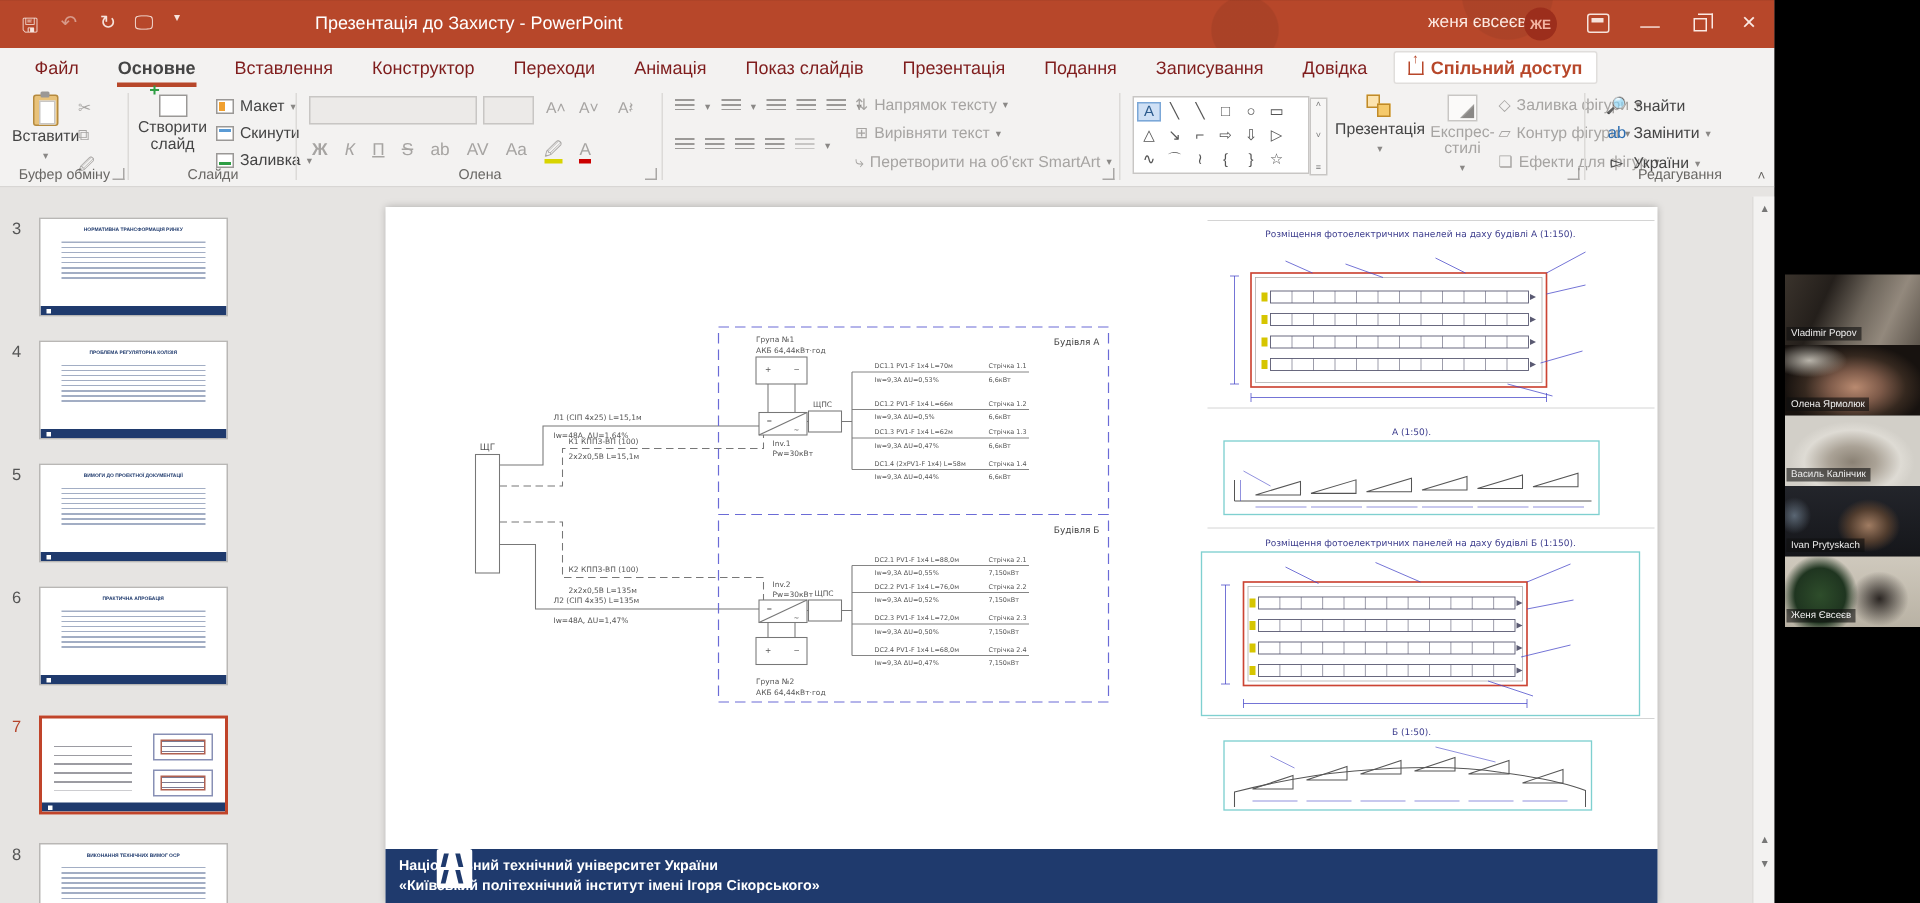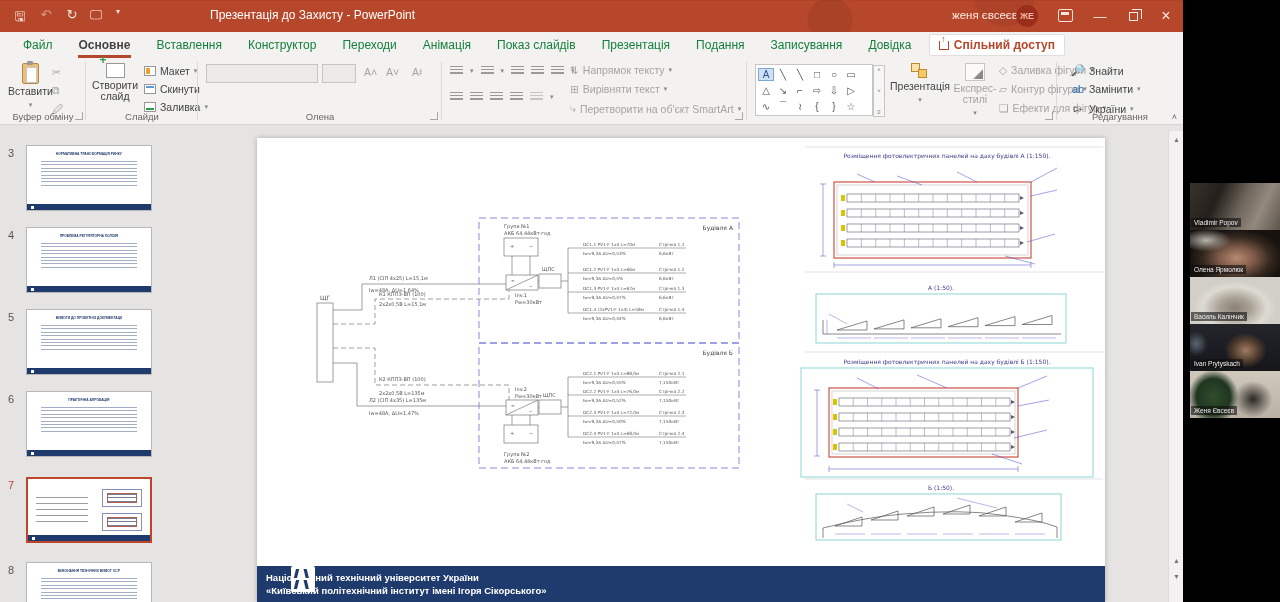--- a/index.html
+++ b/index.html
@@ -30,21 +30,21 @@
   .winbtn { position:absolute; top:0; width:30px; height:32px; color:#fbe9e3; font-size:13px;
     display:flex; align-items:center; justify-content:center; }
   #ribbon-opts { position:absolute; left:1058px; top:9px; width:15px; height:13px; border:1.3px solid #f6e3dc; border-radius:2px; }
   #ribbon-opts::after { content:""; position:absolute; left:2px; top:2px; width:8px; height:2.5px; background:#f6e3dc; }
   .restore-glyph { width:9px; height:9px; border:1.2px solid #fbe9e3; position:relative; }
   .restore-glyph::before { content:""; position:absolute; left:2px; top:-4px; width:9px; height:9px; border:1.2px solid #fbe9e3; border-left:none; border-bottom:none; }
 
   
   #tabrow { position:absolute; left:0; top:32px; width:1183px; height:26px; background:#f3f2f1;
     display:flex; align-items:center; padding-left:10px; gap:0; }
-  .tab { font-size:12px; color:#15803d; padding:5px 13px; position:relative; white-space:nowrap; }
+  .tab { font-size:12px; color:#7f1d1d; padding:5px 13px; position:relative; white-space:nowrap; }
   .tab.active { font-weight:bold; color:#444; }
   .tab.active::after { content:""; position:absolute; left:12px; right:12px; bottom:-1px; height:3px; background:#b7472a; }
   #share-btn { position:absolute; right:118px; top:2px; height:22px; background:#fff; border:1px solid #e0dedc;
     border-radius:2px; display:flex; align-items:center; gap:5px; padding:0 9px; color:#b7472a; font-size:12px; font-weight:bold; }
   .share-ic { width:10px; height:9px; border:1.2px solid #b7472a; border-top:none; position:relative; }
   .share-ic::after { content:"↑"; position:absolute; left:1.5px; top:-7px; font-size:9px; color:#b7472a; }
 
   
   #ribbon { position:absolute; left:0; top:58px; width:1183px; height:67px; background:#f3f2f1; border-bottom:1px solid #d8d6d4; }
   .rgroup { position:absolute; top:0; height:66px; }
@@ -208,20 +208,31 @@
         <div class="glabel">Слайди</div>
         <div class="rsep" style="left:111px"></div>
       </div>
 
       <div class="rgroup" style="left:198px; width:244px;">
         <div class="combo" style="position:absolute; left:8px; top:6px; width:112px;"></div>
         <div class="combo" style="position:absolute; left:124px; top:6px; width:34px;"></div>
         <div class="smallbtn gray" style="left:166px; top:8px;">A˄</div>
         <div class="smallbtn gray" style="left:188px; top:8px;">A˅</div>
         <div class="smallbtn gray" style="left:214px; top:8px;">A𝄽</div>
+        <div class="fontbtns" style="position:absolute; left:10px; top:32px;">
+          <span style="font-weight:bold">Ж</span>
+          <span style="font-style:italic">К</span>
+          <span style="text-decoration:underline">П</span>
+          <span style="text-decoration:line-through">S</span>
+          <span>ab</span>
+          <span>AV</span>
+          <span>Aa</span>
+          <span style="border-bottom:3px solid #d8d400">🖉</span>
+          <span style="border-bottom:3px solid #c00">A</span>
+        </div>
         <div class="glabel">Олена</div>
         <div class="launcher" style="right:4px"></div>
         <div class="rsep" style="left:243px"></div>
       </div>
 
       <div class="rgroup" style="left:442px; width:305px;">
         <div class="smallbtn" style="left:8px; top:8px; gap:7px;">
           <span class="hl3"></span>
             <span class="chev">▾</span>
           <span class="hl3"></span>

